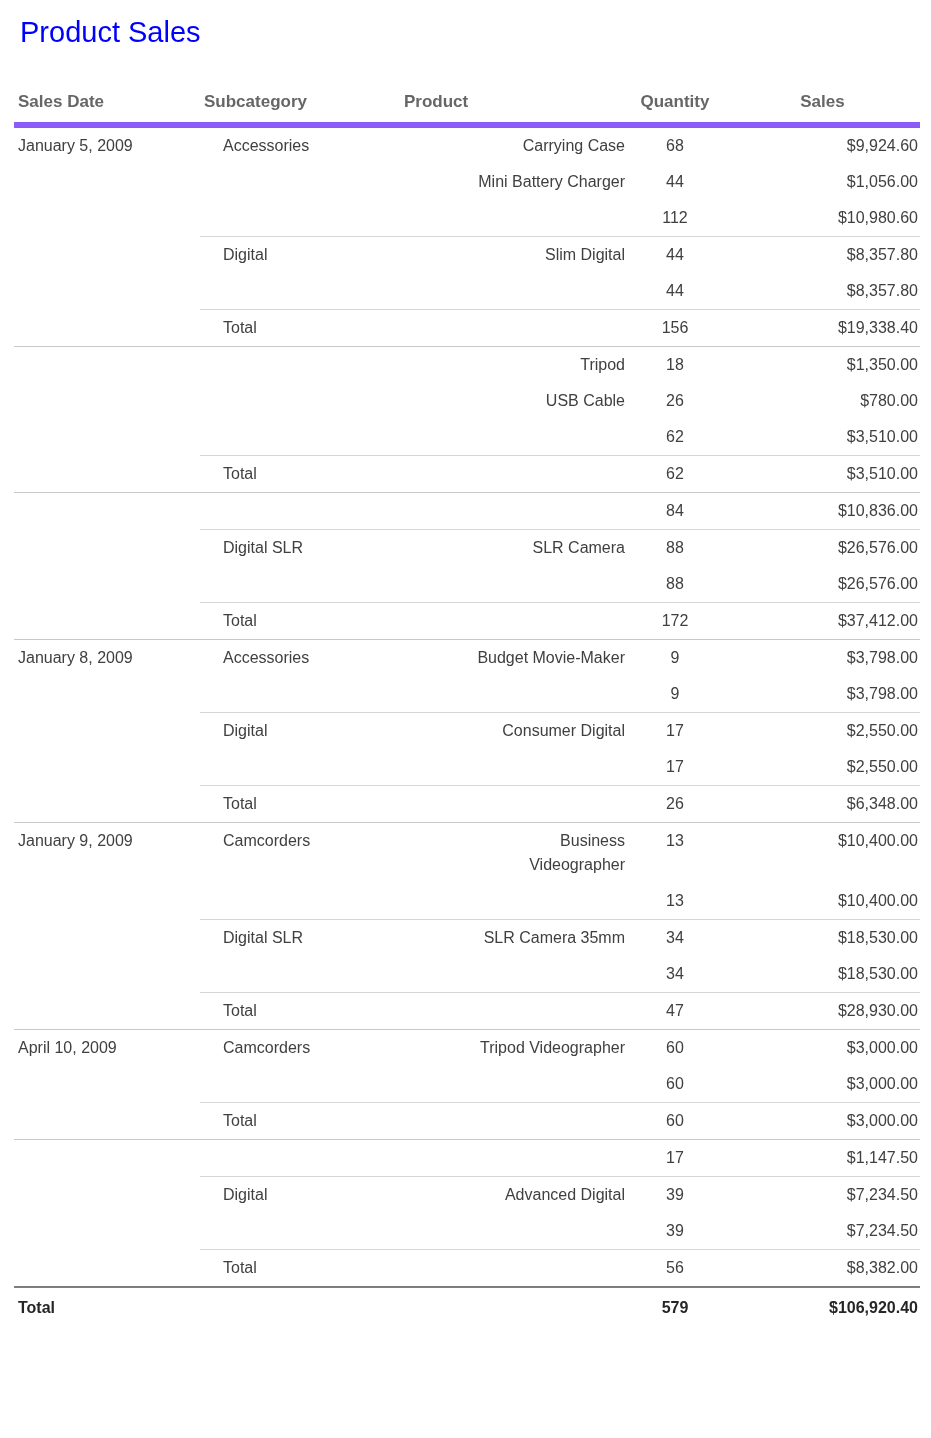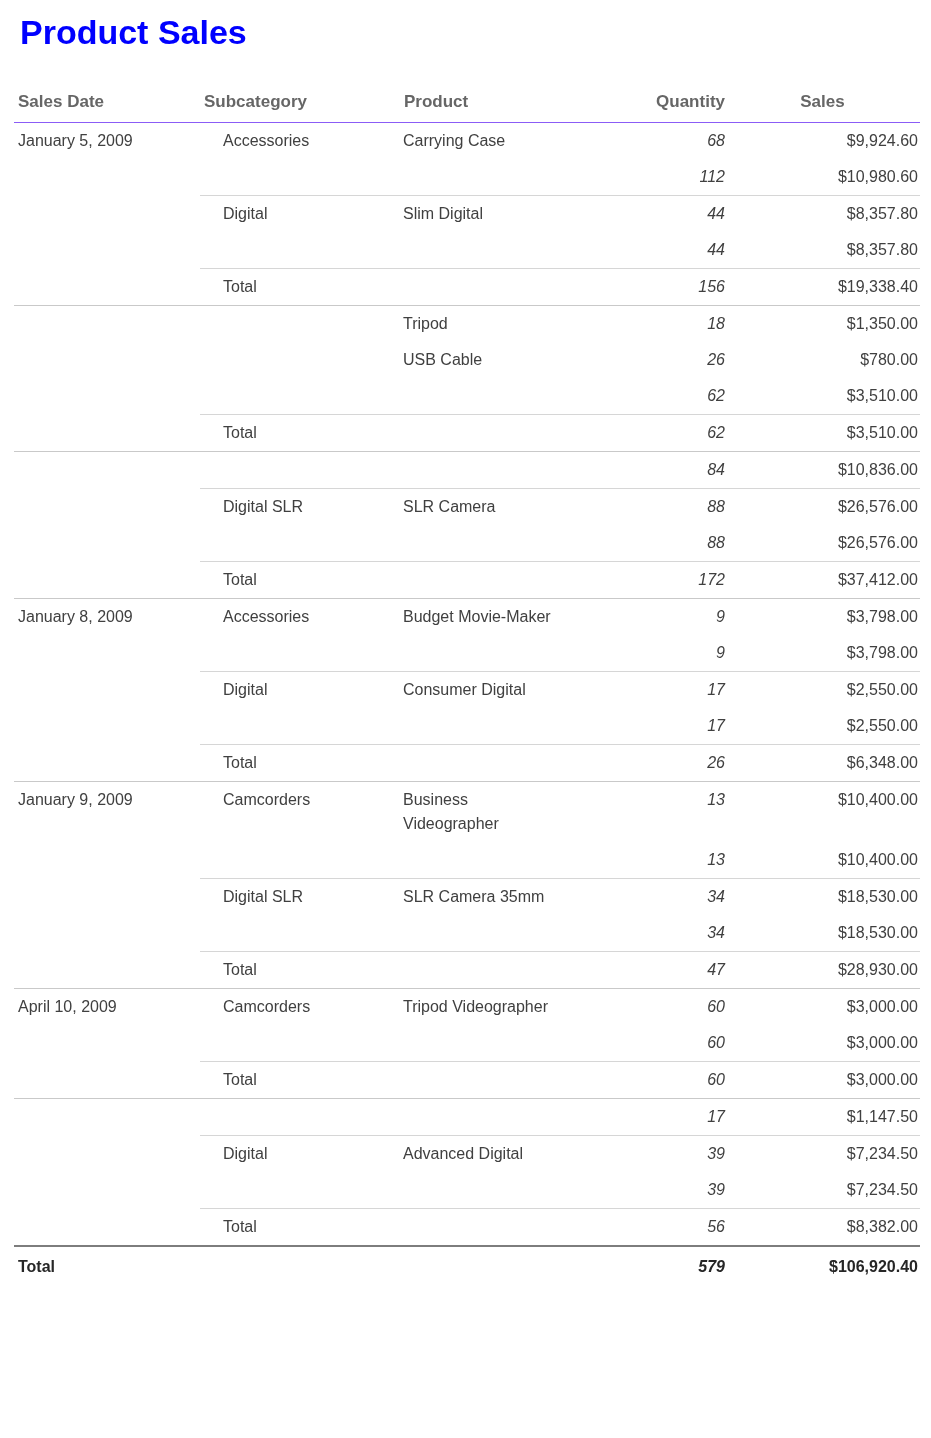--- a/index.html
+++ b/index.html
@@ -10,23 +10,23 @@
     width: 931px;
     font-family: "Liberation Sans", "DejaVu Sans", sans-serif;
   }
   .report {
     width: 931px;
     min-height: 1438px;
     padding: 16px 11px 20px 14px;
   }
   .report-title {
     margin: 0 0 0 6px;
-    font-size: 34px;
+    font-size: 29px;
     line-height: 32px;
-    font-weight: 700;
+    font-weight: 400;
     color: #0000ff;
     letter-spacing: 0px;
   }
   table.sales-table {
     border-collapse: collapse;
     table-layout: fixed;
     width: 906px;
     margin-top: 44px;
   }
   col.w-date  { width: 186px; }
@@ -34,37 +34,37 @@
   col.w-prod  { width: 225px; }
   col.w-qty   { width: 100px; }
   col.w-sales { width: 195px; }
 
   th {
     font-size: 17px;
     font-weight: 700;
     color: #666666;
     text-align: left;
     padding: 0 0 10px 4px;
-    border-bottom: 1px solid #8b5cf6;
+    border-bottom: 6px solid #8b5cf6;
     vertical-align: bottom;
   }
-  th.h-qty   { text-align: right; padding-left: 0; }
+  th.h-qty   { text-align: center; padding-left: 0; }
   th.h-sales { text-align: center; padding-left: 0; }
 
   td {
     font-size: 16px;
     line-height: 24px;
     color: #404040;
     vertical-align: top;
     padding: 6px 0 6px 4px;
   }
   td.c-date   { padding-left: 4px; }
   td.c-subcat { padding-left: 23px; }
-  td.c-prod   { padding-left: 3px; white-space: pre-line; }
-  td.c-qty    { text-align: right; padding-left: 0; font-style: italic; }
+  td.c-prod   { padding-left: 3px; white-space: pre-line; text-align: right; }
+  td.c-qty    { text-align: center; padding-left: 0; }
   td.c-sales  { text-align: right; padding-right: 2px; padding-left: 0; }
 
   
   td.bt { border-top: 1px solid #d6d6d6; }
   
   tr.r-gtotal td { border-bottom: 1px solid #c9c9c9; }
   
   tr.r-grand td {
     border-top: 2px solid #7d7d7d;
     font-weight: 700;
@@ -100,20 +100,27 @@
       <tr>
         <td class="c-date">January 5, 2009</td>
         <td class="c-subcat">Accessories</td>
         <td class="c-prod">Carrying Case</td>
         <td class="c-qty">68</td>
         <td class="c-sales">$9,924.60</td>
       </tr>
       <tr>
         <td class="c-date"></td>
         <td class="c-subcat"></td>
+        <td class="c-prod">Mini Battery Charger</td>
+        <td class="c-qty">44</td>
+        <td class="c-sales">$1,056.00</td>
+      </tr>
+      <tr>
+        <td class="c-date"></td>
+        <td class="c-subcat"></td>
         <td class="c-prod"></td>
         <td class="c-qty">112</td>
         <td class="c-sales">$10,980.60</td>
       </tr>
       <tr>
         <td class="c-date"></td>
         <td class="c-subcat bt">Digital</td>
         <td class="c-prod bt">Slim Digital</td>
         <td class="c-qty bt">44</td>
         <td class="c-sales bt">$8,357.80</td>

